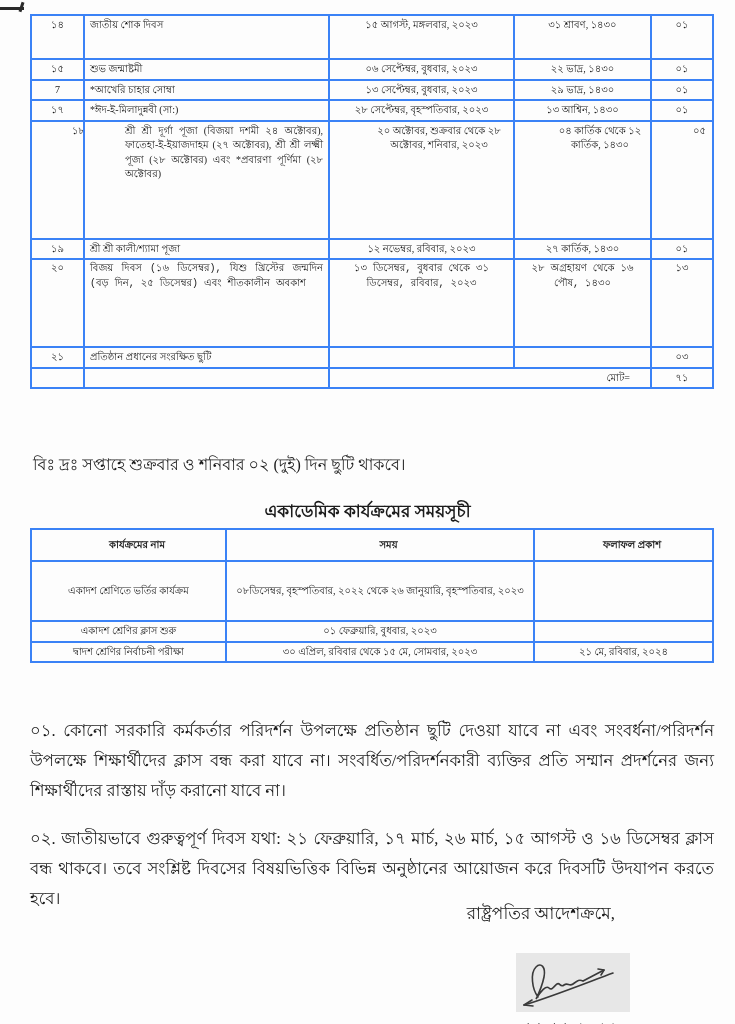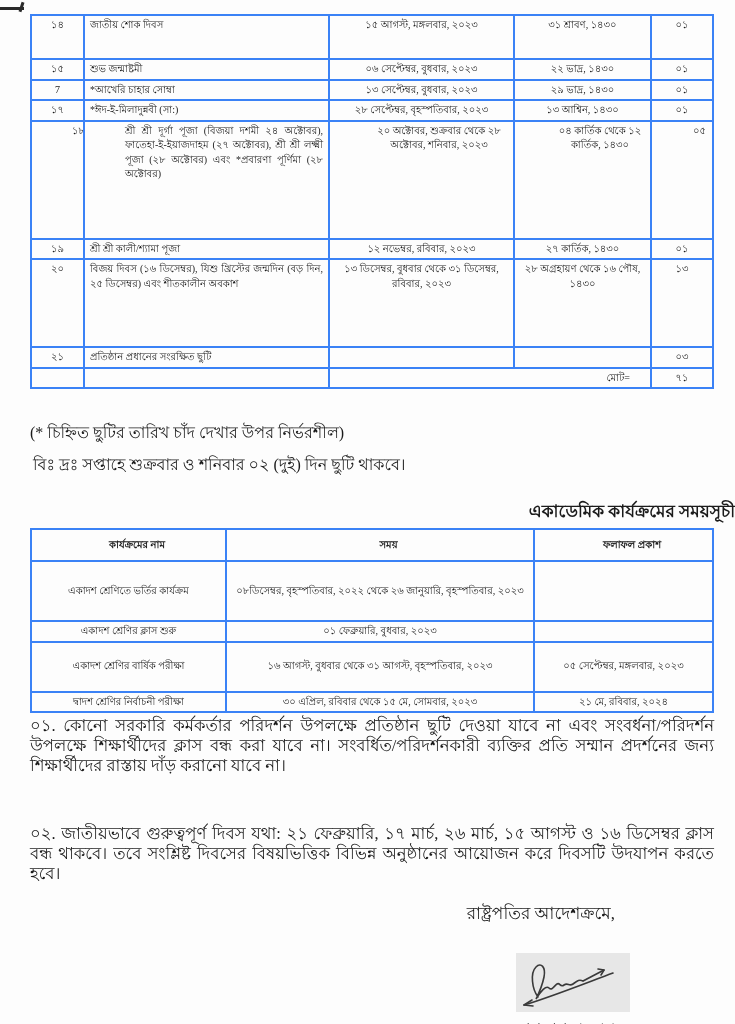--- a/index.html
+++ b/index.html
@@ -25,37 +25,37 @@
   table { border-collapse: collapse; table-layout: fixed; }
   td, th { border: 2px solid #3b82f6; padding: 2px 5px; font-size: 10px; line-height: 1.45; overflow: hidden; }
 
   
   .holiday-table { position: absolute; left: 30px; top: 14px; width: 682px; }
   .holiday-table td { vertical-align: top; text-align: center; }
   .holiday-table td.cell-name { text-align: left; }
   .holiday-table td.cell-name.just { text-align: justify; text-align-last: left; }
   .row-tall td { height: 38px; }
   .row-18 td { height: 112px; padding-left: 40px; }
-  .row-20 td { height: 82px; }
+  .row-20 td { height: 82px; font-family: Liberation Mono, monospace; }
   .total-cell { text-align: right !important; padding-right: 20px; }
 
   
   .note-1 { position: absolute; left: 30px; top: 420px; font-size: 16px; }
   .note-2 { position: absolute; left: 33px; top: 452px; font-size: 16px; }
 
   
-  .academic-title { position: absolute; left: 0; top: 498px; width: 735px; text-align: right; font-size: 17px; font-weight: bold; }
+  .academic-title { position: absolute; left: 0; top: 498px; width: 735px; text-align: center; font-size: 17px; font-weight: bold; }
   .academic-table { position: absolute; left: 30px; top: 528px; width: 682px; }
   .academic-table th { font-weight: bold; text-align: center; vertical-align: middle; height: 26px; padding-left: 22px; }
   .academic-table td { text-align: center; vertical-align: middle; }
   .arow-1 td { height: 54px; }
   .arow-3 td { height: 44px; }
 
   
-  .para { position: absolute; left: 30px; width: 684px; font-size: 16.5px; line-height: 20px; text-align: justify; }
+  .para { position: absolute; left: 30px; width: 684px; font-size: 16.5px; line-height: 30px; text-align: justify; }
   .para-1 { top: 716px; }
   .para-2 { top: 824px; }
 
   
   .by-order { position: absolute; top: 900px; left: 430px; width: 185px; text-align: right; font-size: 17px; }
   .sig-box { position: absolute; left: 516px; top: 953px; width: 114px; height: 59px; background: #e7e7e7; }
   .sig-box svg { display: block; width: 100%; height: 100%; }
   .sig-date { position: absolute; left: 516px; top: 1016px; width: 114px; text-align: center; font-size: 15px; letter-spacing: 1px; }
 </style>
 </head>
@@ -133,21 +133,20 @@
       </tr>
       <tr>
         <td class="cell-serial"></td>
         <td class="cell-name"></td>
         <td class="total-cell" colspan="2">মোট=</td>
         <td class="cell-days">৭১</td>
       </tr>
     </tbody>
   </table>
 
-  <div class="note-1">(* চিহ্নিত ছুটির তারিখ চাঁদ দেখার উপর নির্ভরশীল)</div>
   <div class="note-2">বিঃ দ্রঃ সপ্তাহে শুক্রবার ও শনিবার ০২ (দুই) দিন ছুটি থাকবে।</div>
 
   <div class="academic-title">একাডেমিক কার্যক্রমের সময়সূচী</div>
 
   <table class="academic-table">
     <colgroup>
       <col style="width:195px">
         <col style="width:308px">
         <col style="width:179px">
     </colgroup>
@@ -161,25 +160,20 @@
     <tbody>
       <tr class="arow-1">
         <td>একাদশ শ্রেণিতে ভর্তির কার্যক্রম</td>
         <td>০৮ডিসেম্বর, বৃহস্পতিবার, ২০২২ থেকে ২৬ জানুয়ারি, বৃহস্পতিবার, ২০২৩</td>
         <td></td>
       </tr>
       <tr>
         <td>একাদশ শ্রেণির ক্লাস শুরু</td>
         <td>০১ ফেব্রুয়ারি, বুধবার, ২০২৩</td>
         <td></td>
-      </tr>
-      <tr class="arow-3">
-        <td>একাদশ শ্রেণির বার্ষিক পরীক্ষা</td>
-        <td>১৬ আগস্ট, বুধবার থেকে ৩১ আগস্ট, বৃহস্পতিবার, ২০২৩</td>
-        <td>০৫ সেপ্টেম্বর, মঙ্গলবার, ২০২৩</td>
       </tr>
       <tr>
         <td>দ্বাদশ শ্রেণির নির্বাচনী পরীক্ষা</td>
         <td>৩০ এপ্রিল, রবিবার থেকে ১৫ মে, সোমবার, ২০২৩</td>
         <td>২১ মে, রবিবার, ২০২৪</td>
       </tr>
     </tbody>
   </table>
 
   <div class="para para-1">০১. কোনো সরকারি কর্মকর্তার পরিদর্শন উপলক্ষে প্রতিষ্ঠান ছুটি দেওয়া যাবে না এবং সংবর্ধনা/পরিদর্শন উপলক্ষে শিক্ষার্থীদের ক্লাস বন্ধ করা যাবে না। সংবর্ধিত/পরিদর্শনকারী ব্যক্তির প্রতি সম্মান প্রদর্শনের জন্য শিক্ষার্থীদের রাস্তায় দাঁড় করানো যাবে না।</div>

